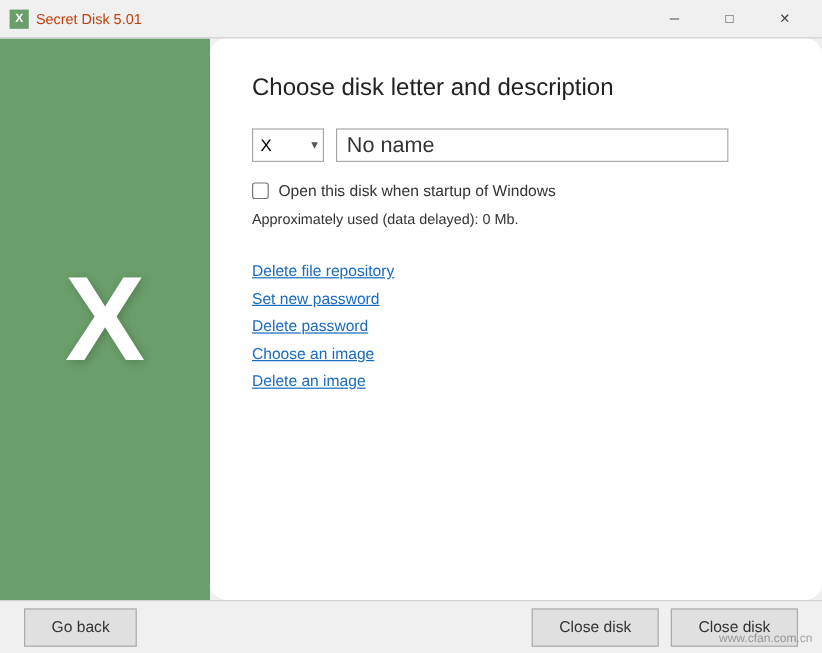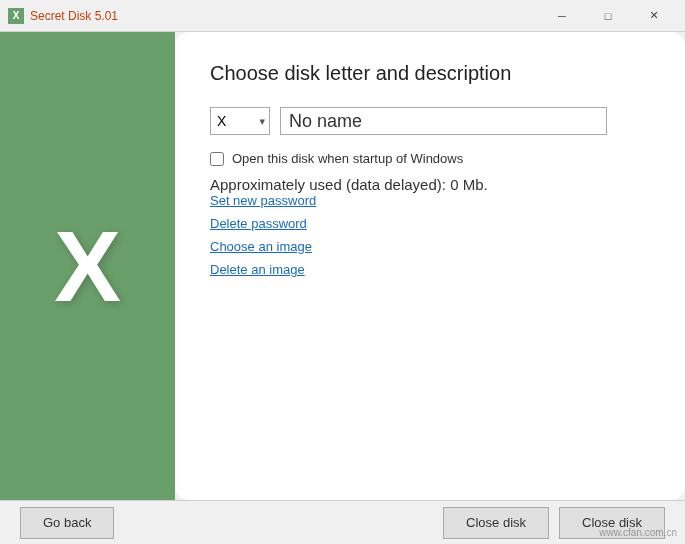--- a/index.html
+++ b/index.html
@@ -154,22 +154,23 @@
       height: 14px;
       cursor: pointer;
     }
     .checkbox-label {
       font-size: 13px;
       color: #333;
     }
 
     
     .info-text {
-      font-size: 15px;
-      color: #333;
+      font-size: 12px;
+      color: #333;
+      margin-bottom: 28px;
     }
 
     
     .links-section {
       display: flex;
       flex-direction: column;
       gap: 8px;
       margin-bottom: auto;
     }
     .action-link {
@@ -259,20 +260,21 @@
     </div>
 
     <div class="checkbox-row">
       <input type="checkbox" id="startup-cb" style="">
       <label class="checkbox-label" for="startup-cb">Open this disk when startup of Windows</label>
     </div>
 
     <div class="info-text">Approximately used (data delayed): 0 Mb.</div>
 
     <div class="links-section">
+      <button class="action-link">Delete file repository</button>
       <button class="action-link">Set new password</button>
       <button class="action-link">Delete password</button>
       <button class="action-link">Choose an image</button>
       <button class="action-link">Delete an image</button>
     </div>
   </div>
 </div>
 
 <div class="footer">
   <button class="btn">Go back</button>

